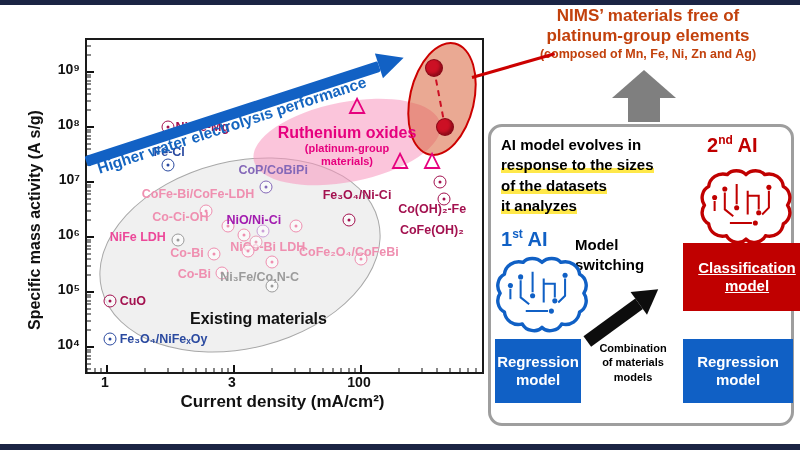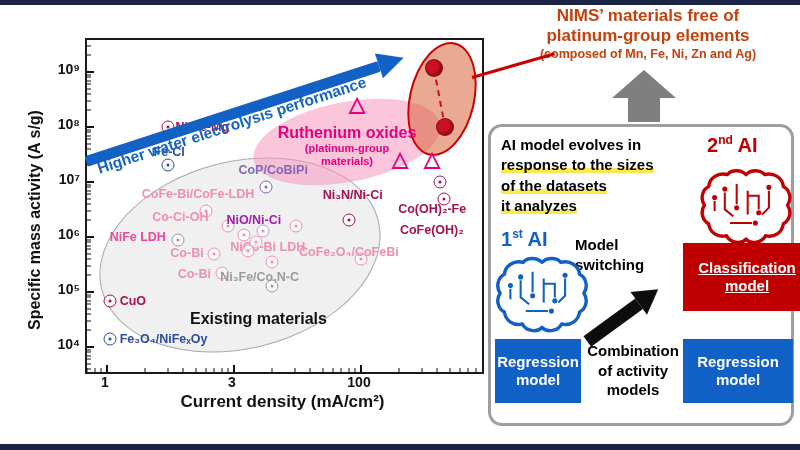--- a/index.html
+++ b/index.html
@@ -90,21 +90,21 @@
   .black-arrow .head{width:0;height:0;border-top:14px solid transparent;
       border-bottom:14px solid transparent;border-left:24px solid #0d0d0d;}
   .model-box{position:absolute;display:flex;flex-direction:column;align-items:center;
       justify-content:center;color:#fff;font-size:15px;font-weight:bold;line-height:1.2;text-align:center;}
   .box-red{background:#c00000;}
   .box-blue{background:#1060c5;}
   .classification-box{left:192px;top:116px;width:128px;height:68px;text-decoration:underline;}
   .regression-left{left:4px;top:212px;width:86px;height:64px;}
   .regression-right{left:192px;top:212px;width:110px;height:64px;}
   .combination{position:absolute;left:94px;top:214px;width:96px;text-align:center;
-      font-size:15px;font-weight:bold;color:#000;line-height:1.3;}
+      font-size:11px;font-weight:bold;color:#000;line-height:1.3;}
 </style>
 </head>
 <body>
 
 <svg width="0" height="0" style="position:absolute">
   <defs>
     <symbol id="brain-icon" viewBox="0 0 110 92">
       <path d="M55 9 C49 3 38 3 33 9 C22 6 12 13 11 23 C3 27 1 38 6 45 C1 52 3 63 11 67 C12 77 22 84 32 81 C36 89 49 92 55 85 C61 92 74 89 78 81 C88 84 98 77 99 67 C107 63 109 52 104 45 C109 38 107 27 99 23 C98 13 88 6 77 9 C72 3 61 3 55 9 Z" fill="#ffffff" stroke="currentColor" stroke-width="4" stroke-linejoin="round"></path>
       <g fill="none" stroke="currentColor" stroke-width="2.4">
         <path d="M30 30 V50 L40 58"></path>
@@ -278,21 +278,21 @@
         <div class="ring-dot" style="background: rgb(163, 17, 79);"></div>
       </div>
       <div class="pt-label" style="color: rgb(163, 17, 79); left: 32.691px; top: 253.52px;">CuO</div>
       <div class="ring" style="border-color: rgb(43, 74, 160); left: 22.691px; top: 298.963px;">
         <div class="ring-dot" style="background: rgb(43, 74, 160);"></div>
       </div>
       <div class="pt-label" style="color: rgb(43, 74, 160); left: 32.691px; top: 291.963px;">Fe₃O₄/NiFeₓOy</div>
       <div class="ring" style="border-color: rgb(163, 17, 79); left: 261.692px; top: 180.443px;">
         <div class="ring-dot" style="background: rgb(163, 17, 79);"></div>
       </div>
-      <div class="pt-label" style="color: rgb(163, 17, 79); left: 235.692px; top: 148.443px;">Ni₃N/Ni-Ci</div>
+      <div class="pt-label" style="color: rgb(163, 17, 79); left: 235.692px; top: 148.443px;">Fe₃O₄/Ni-Ci</div>
       <div class="ring" style="border-color: rgb(163, 17, 79); left: 353.153px; top: 142px;">
         <div class="ring-dot" style="background: rgb(163, 17, 79);"></div>
       </div>
       <div class="pt-label" style="color: rgb(163, 17, 79); left: 311.153px; top: 162px;">Co(OH)₂-Fe</div>
       <div class="ring" style="border-color: rgb(163, 17, 79); left: 356.958px; top: 158.557px;">
         <div class="ring-dot" style="background: rgb(163, 17, 79);"></div>
       </div>
       <div class="pt-label" style="color: rgb(163, 17, 79); left: 312.958px; top: 182.557px;">CoFe(OH)₂</div>
       <div class="ring" style="border-color: rgb(239, 143, 176); left: 274px; top: 218.887px;">
         <div class="ring-dot" style="background: rgb(239, 143, 176);"></div>
@@ -361,21 +361,21 @@
       <div class="model-box box-red classification-box">
         <div>Classification</div>
         <div>model</div>
       </div>
       <div class="model-box box-blue regression-left">
         <div>Regression</div>
         <div>model</div>
       </div>
       <div class="combination">
         <div>Combination</div>
-        <div>of activity</div>
+        <div>of materials</div>
         <div>models</div>
       </div>
       <div class="model-box box-blue regression-right">
         <div>Regression</div>
         <div>model</div>
       </div>
     </div>
   </div>
 <div class="ytick-label" style="top: 336px;">10⁴</div>
     <div class="ytick-label" style="top: 281px;">10⁵</div>

